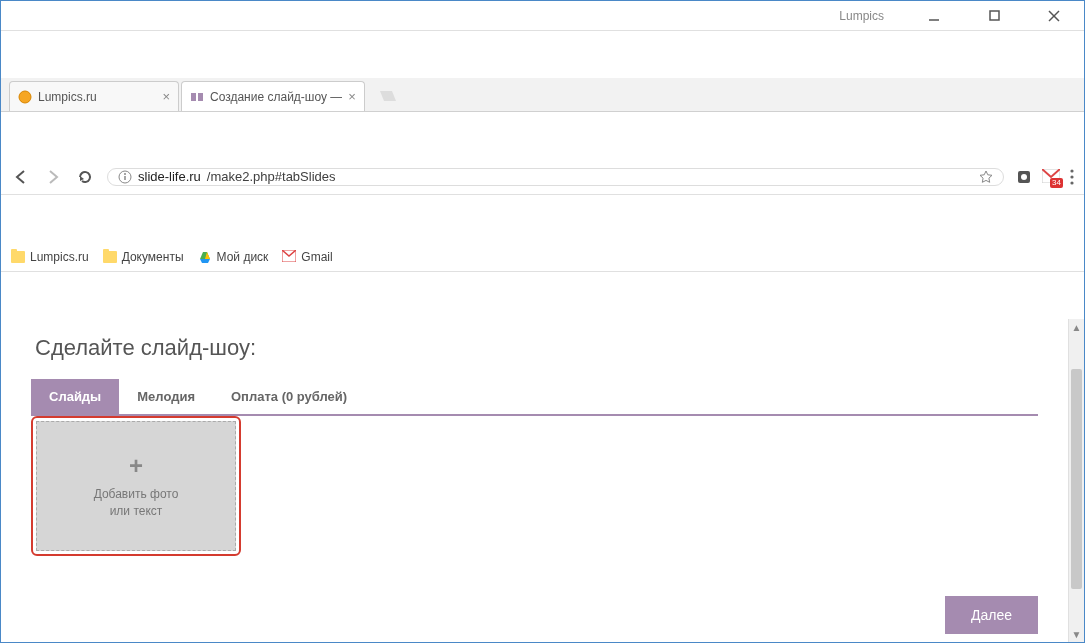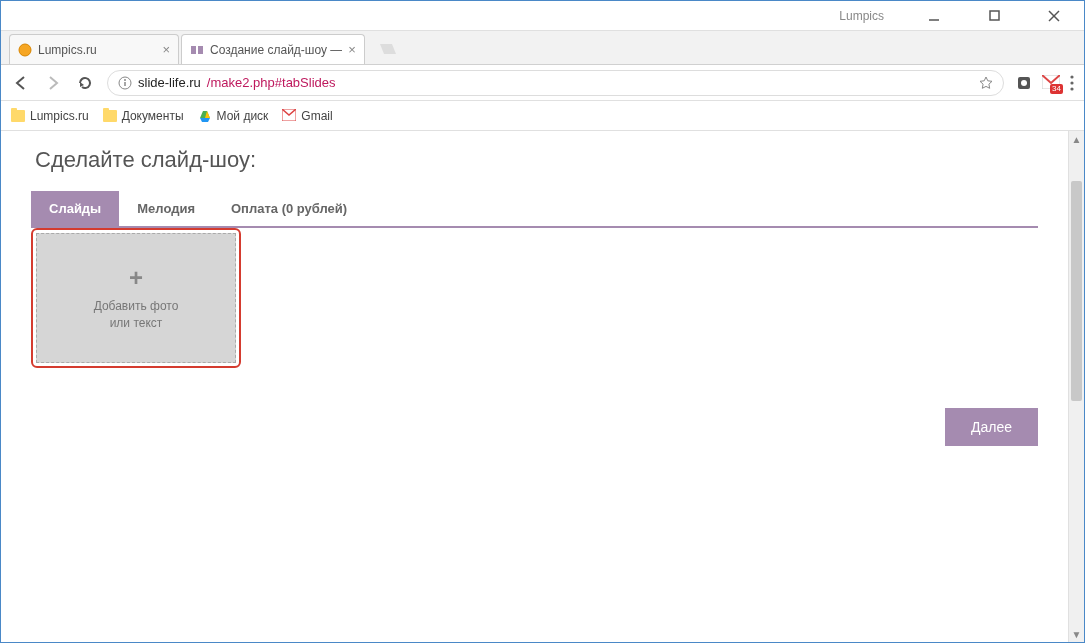--- a/index.html
+++ b/index.html
@@ -1,38 +1,38 @@
 <!DOCTYPE html>
 <html><head>
   <meta charset="utf-8">
   <style>
     * { margin: 0; padding: 0; box-sizing: border-box; }
     body { font-family: Arial, sans-serif; background: #fff; width: 1085px; height: 643px; overflow: hidden; }
 
-    .window { border: 1px solid #4a88c7; width: 1085px; height: 643px; display: flex; flex-direction: column; }
+    .window { border: 1px solid #4a88c7; width: 1085px; height: 643px; display: flex; flex-direction: column; gap: 47px; }
 
     
     .titlebar { height: 30px; background: #fff; display: flex; align-items: center; justify-content: space-between; border-bottom: 1px solid #e0e0e0; }
     .titlebar-right { display: flex; align-items: center; gap: 20px; padding-right: 10px; }
     .titlebar-text { color: #888; font-size: 12px; padding-right: 10px; }
     .winbtn { width: 40px; height: 28px; display: flex; align-items: center; justify-content: center; cursor: pointer; color: #555; }
 
     
     .tabbar { height: 34px; background: #f2f2f2; display: flex; align-items: flex-end; padding-left: 8px; border-bottom: 1px solid #d0d0d0; }
     .browsertab { height: 30px; background: #f8f8f8; border: 1px solid #ccc; border-bottom: none; border-top-left-radius: 4px; border-top-right-radius: 4px; display: flex; align-items: center; padding: 0 8px; margin-right: 2px; min-width: 170px; max-width: 190px; font-size: 12px; color: #555; position: relative; }
     .browsertab.active { background: #fff; }
     .tab-favicon { width: 14px; height: 14px; margin-right: 6px; flex-shrink: 0; }
     .tab-title { flex: 1; white-space: nowrap; overflow: hidden; text-overflow: ellipsis; }
     .tab-close { margin-left: 6px; color: #888; font-size: 13px; cursor: pointer; }
     .newtab { width: 26px; height: 22px; margin-left: 6px; margin-bottom: 4px; display: flex; align-items: center; justify-content: center; color: #888; border-radius: 3px; }
 
     
     .addrbar { height: 36px; display: flex; align-items: center; padding: 0 10px; border-bottom: 1px solid #e0e0e0; gap: 12px; }
     .navbtn { color: #555; cursor: pointer; display: flex; align-items: center; justify-content: center; width: 20px; }
-    .addrbox { flex: 1; height: 26px; border: 1px solid #ddd; border-radius: 14px; display: flex; align-items: center; padding: 0 10px; font-size: 13px; color: #555; gap: 6px; }
+    .addrbox { flex: 1; height: 18px; border: 1px solid #ddd; border-radius: 14px; display: flex; align-items: center; padding: 0 10px; font-size: 13px; color: #555; gap: 6px; }
     .addr-icon { color: #888; font-size: 13px; }
     .addr-right { display: flex; gap: 10px; }
     .gmail-icon { position: relative; }
     .gmail-badge { position: absolute; bottom: -3px; right: -3px; background: #d33; color: #fff; font-size: 8px; padding: 0 2px; border-radius: 2px; line-height: 10px; }
 
     
     .bookbar { height: 30px; display: flex; align-items: center; padding: 0 10px; gap: 14px; border-bottom: 1px solid #e0e0e0; font-size: 12px; }
     .bookmark { display: flex; align-items: center; gap: 5px; color: #444; cursor: pointer; }
     .bm-icon { width: 14px; height: 14px; }
     .folder-ico { width: 14px; height: 12px; background: #ffd96a; border-radius: 1px; position: relative; }
@@ -140,21 +140,21 @@
     </div>
     <div class="addrbox">
       <span class="addr-icon">
         <svg width="14" height="14">
             <circle cx="7" cy="7" r="6" fill="none" stroke="#888"></circle>
             <line x1="7" y1="6" x2="7" y2="10" stroke="#888" stroke-width="1.5"></line>
             <circle cx="7" cy="4" r="1" fill="#888"></circle>
           </svg>
       </span>
       <span style="color:#222">slide-life.ru</span>
-        <span style="color:#be185d">/make2.php#tabSlides</span>
+        <span style="color:#404040">/make2.php#tabSlides</span>
       <span style="flex:1"></span>
       <span>
         <svg width="14" height="14">
             <path d="M7 1l1.8 3.8 4.2.5-3.1 2.9.8 4.1L7 10.4 3.3 12.3l.8-4.1L1 5.3l4.2-.5z" fill="none" stroke="#888"></path>
           </svg>
       </span>
     </div>
     <div class="addr-right">
       <span>
         <svg width="16" height="16">

